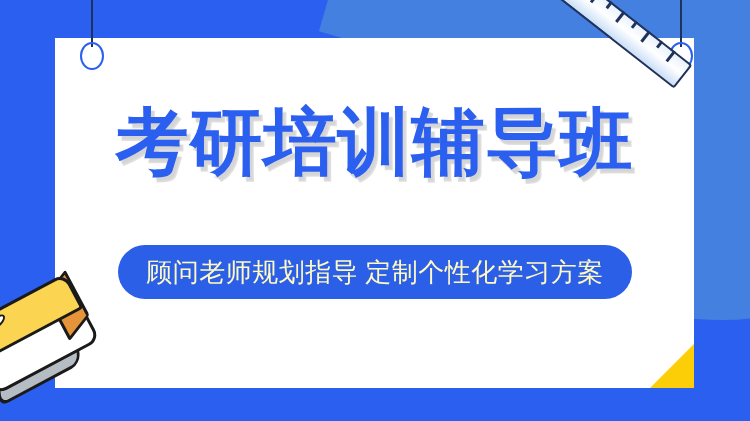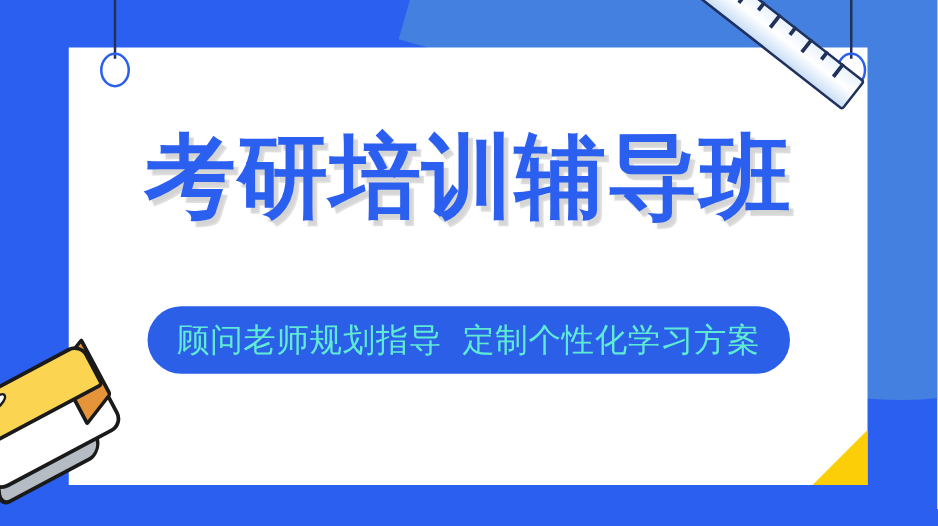--- a/index.html
+++ b/index.html
@@ -164,24 +164,24 @@
     position:absolute;
     left:118px; top:245px;
     width:514px; height:54px;
     background:#2B5FE8;
     border-radius:27px;
     display:flex;
     align-items:center;
     justify-content:center;
   }
   #subtitle-text {
-    font-family:Liberation Mono, monospace;
+    font-family:Liberation Serif, serif;
     font-size:26px;
     font-weight:500;
-    color:#5eead4;
+    color:#fef9c3;
     letter-spacing:0.5px;
     white-space:nowrap;
   }
 </style>
 </head>
 <body>
 
 <div id="poster">
 
   <div class="blob-light" id="blob-right"></div>

